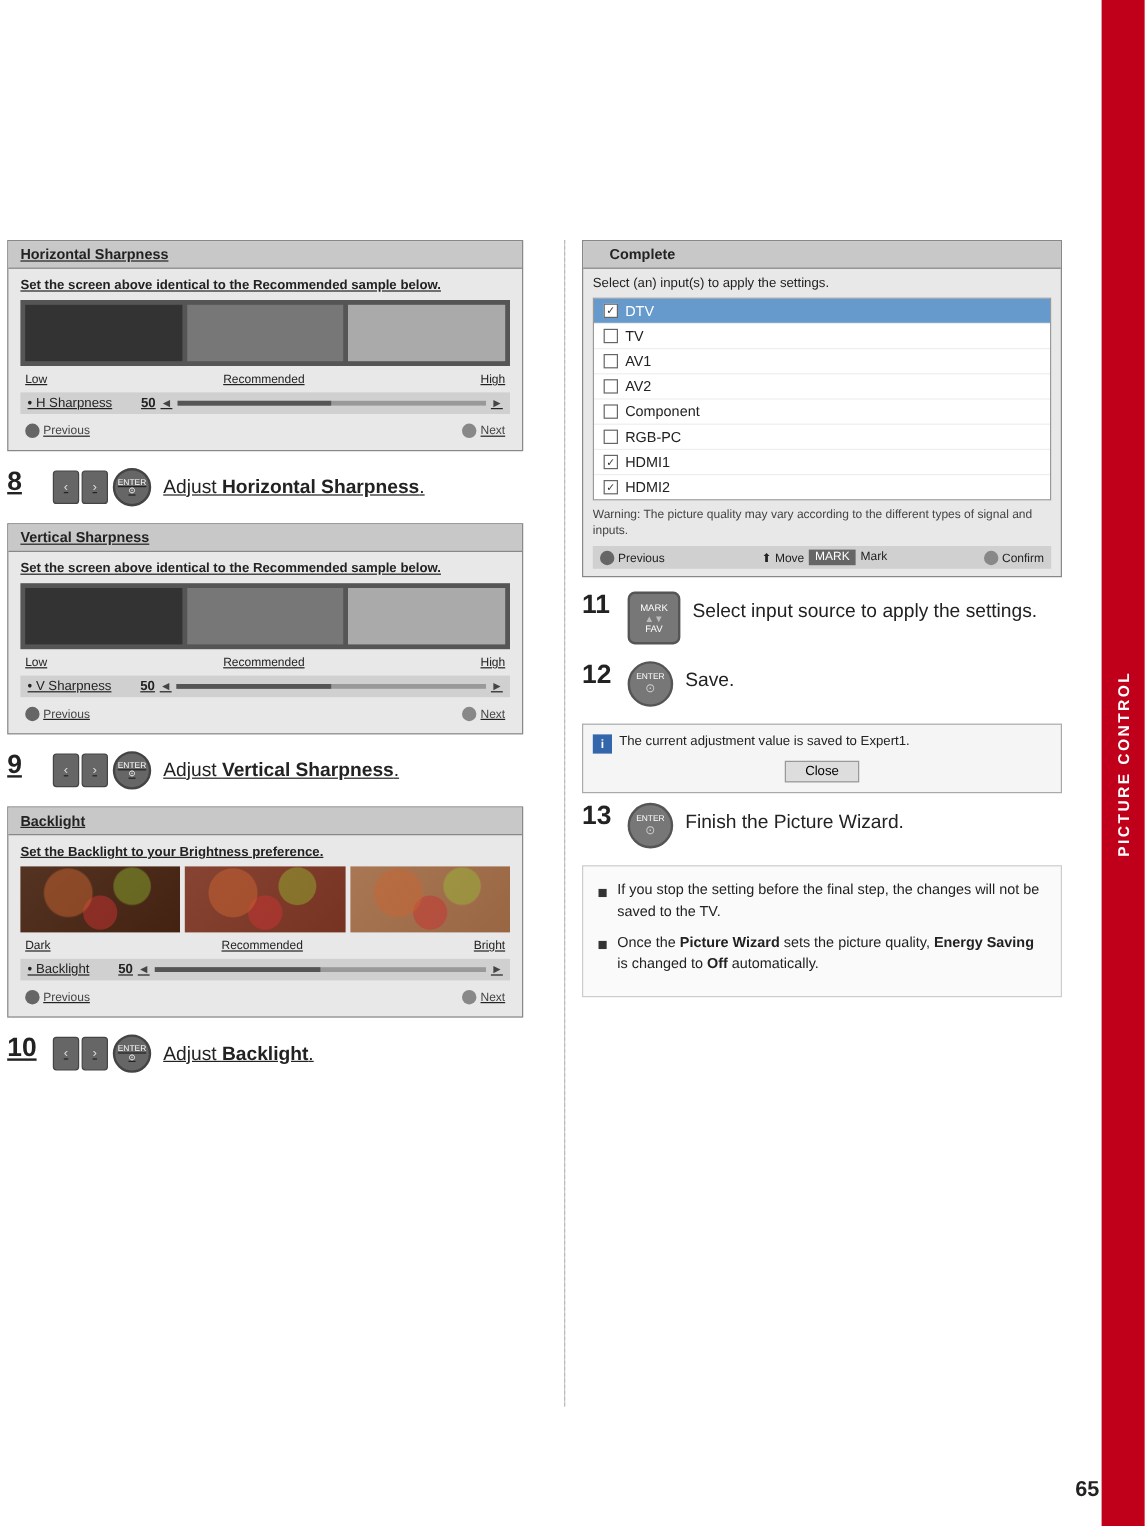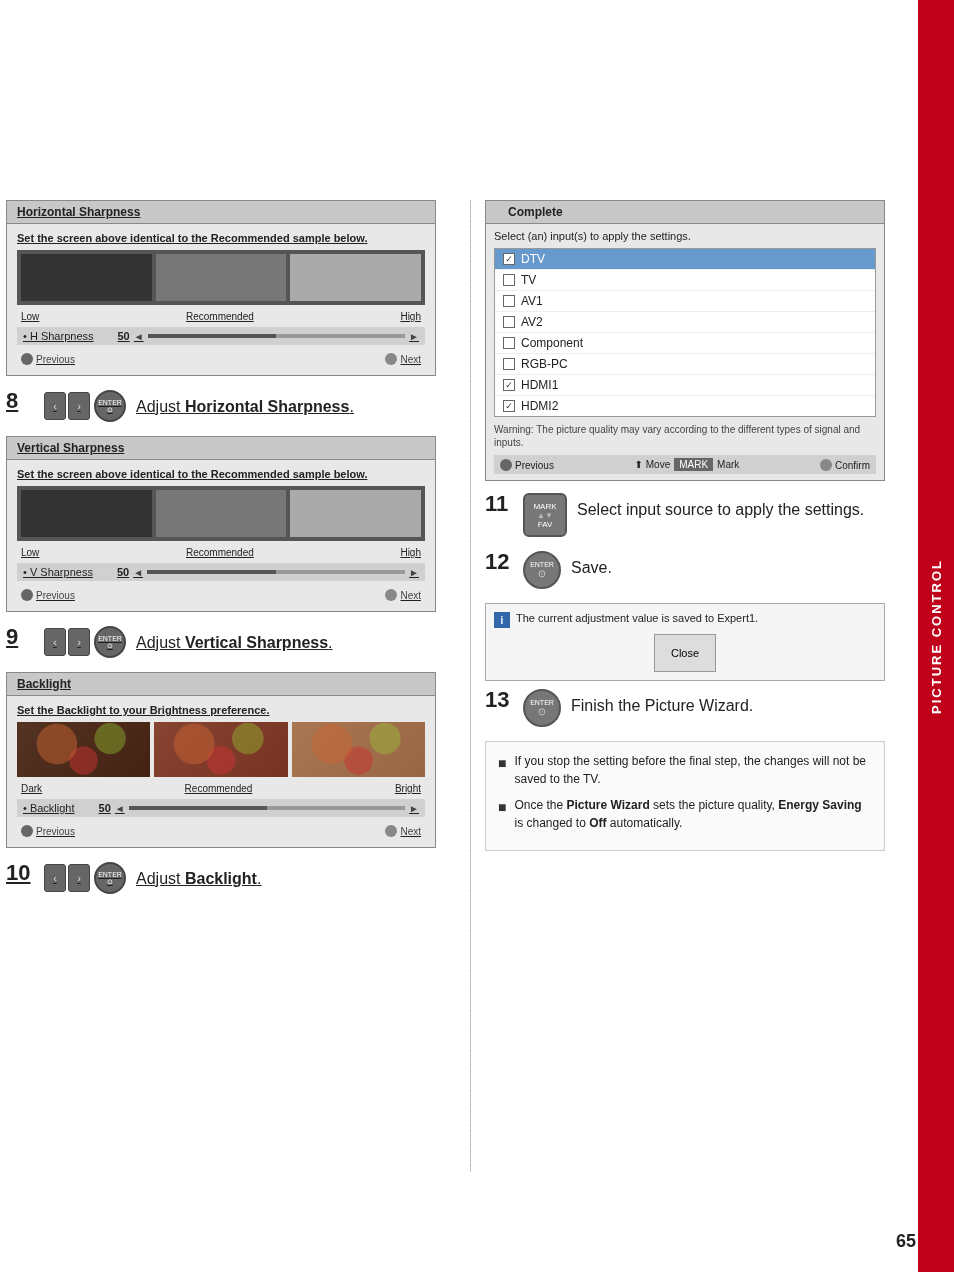--- a/index.html
+++ b/index.html
@@ -347,21 +347,21 @@
       font-size: 10px;
       font-weight: bold;
       display: flex;
       align-items: center;
       justify-content: center;
       flex-shrink: 0;
     }
     .close-btn {
       background: #ddd;
       border: 1px solid #999;
-      padding: 12px 16px;
+      padding: 2px 16px;
       font-size: 11px;
       cursor: pointer;
       align-self: center;
     }
 
     
     .notes-section {
       margin-top: 10px;
       padding: 10px 12px;
       border: 1px solid #ccc;

